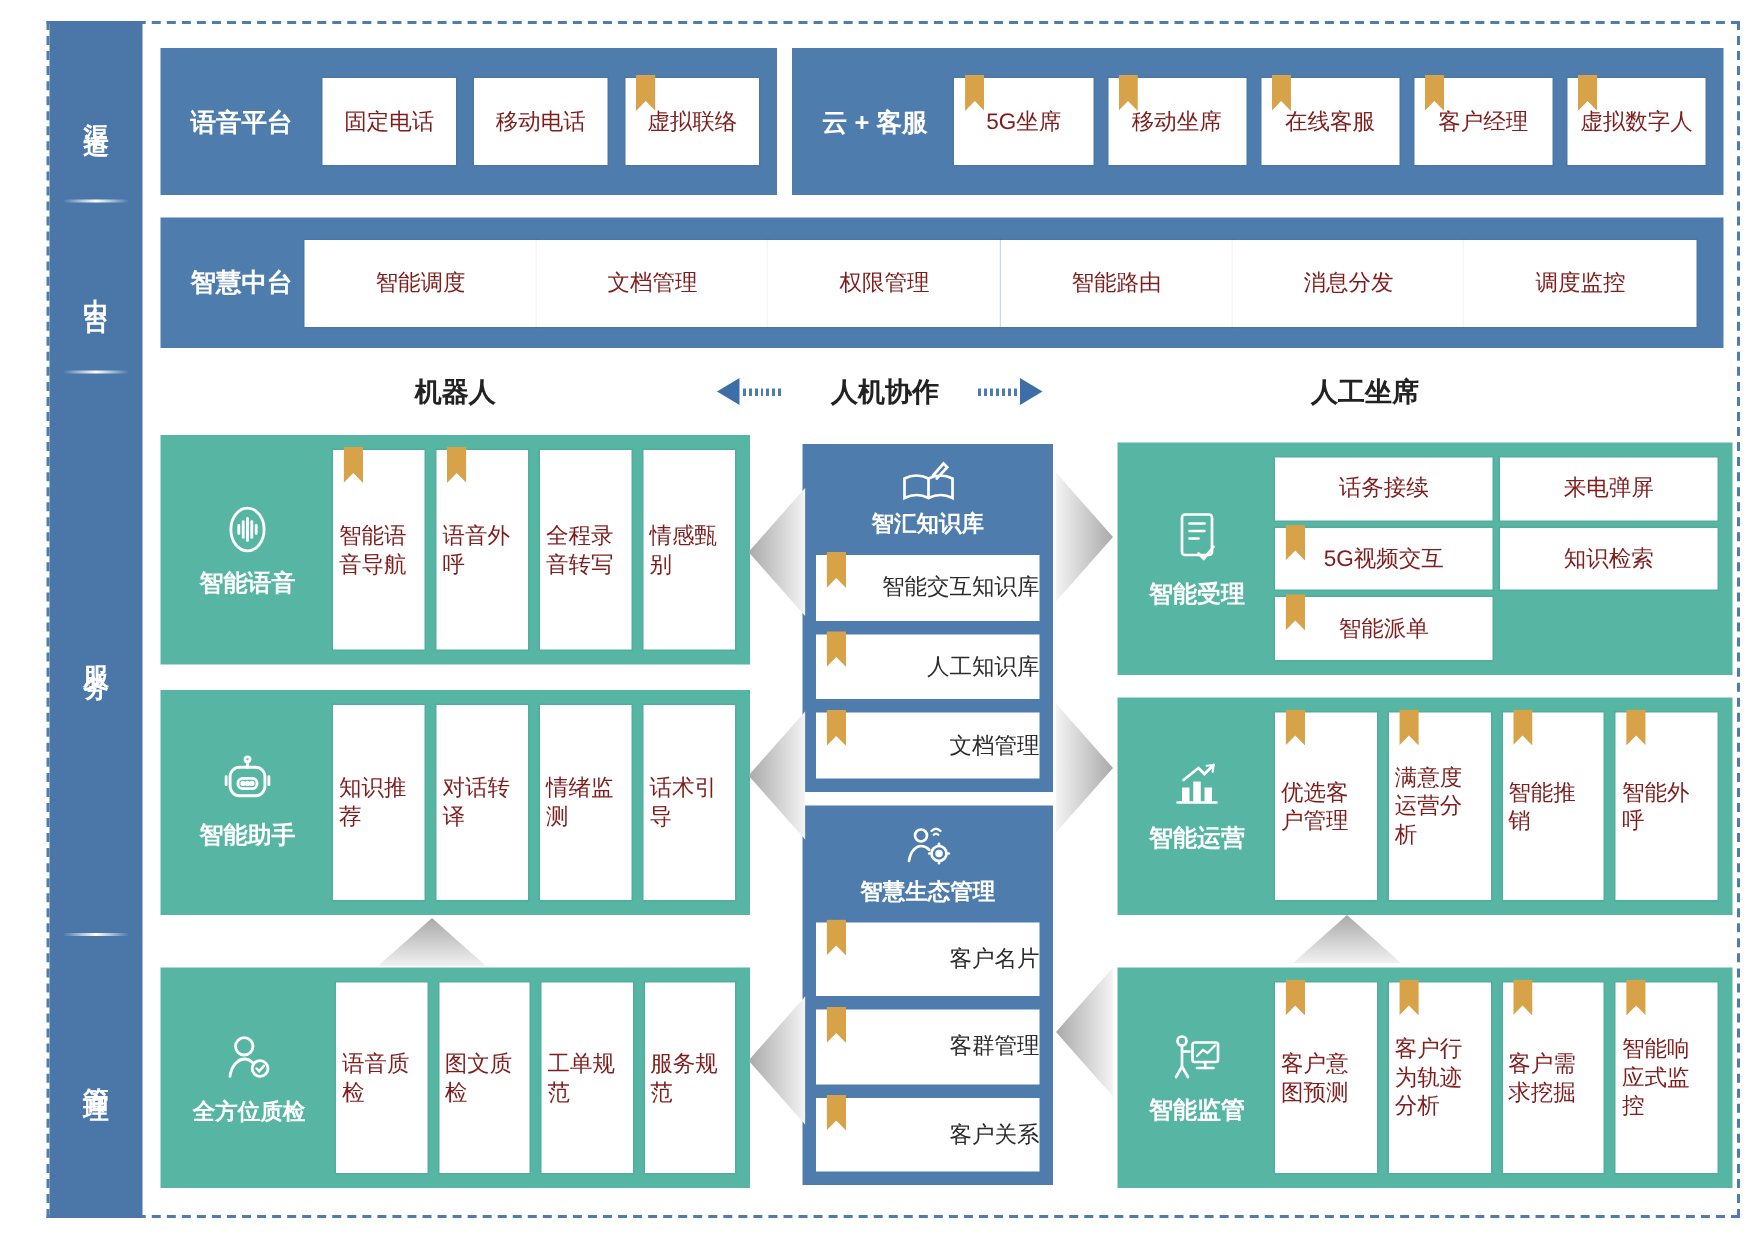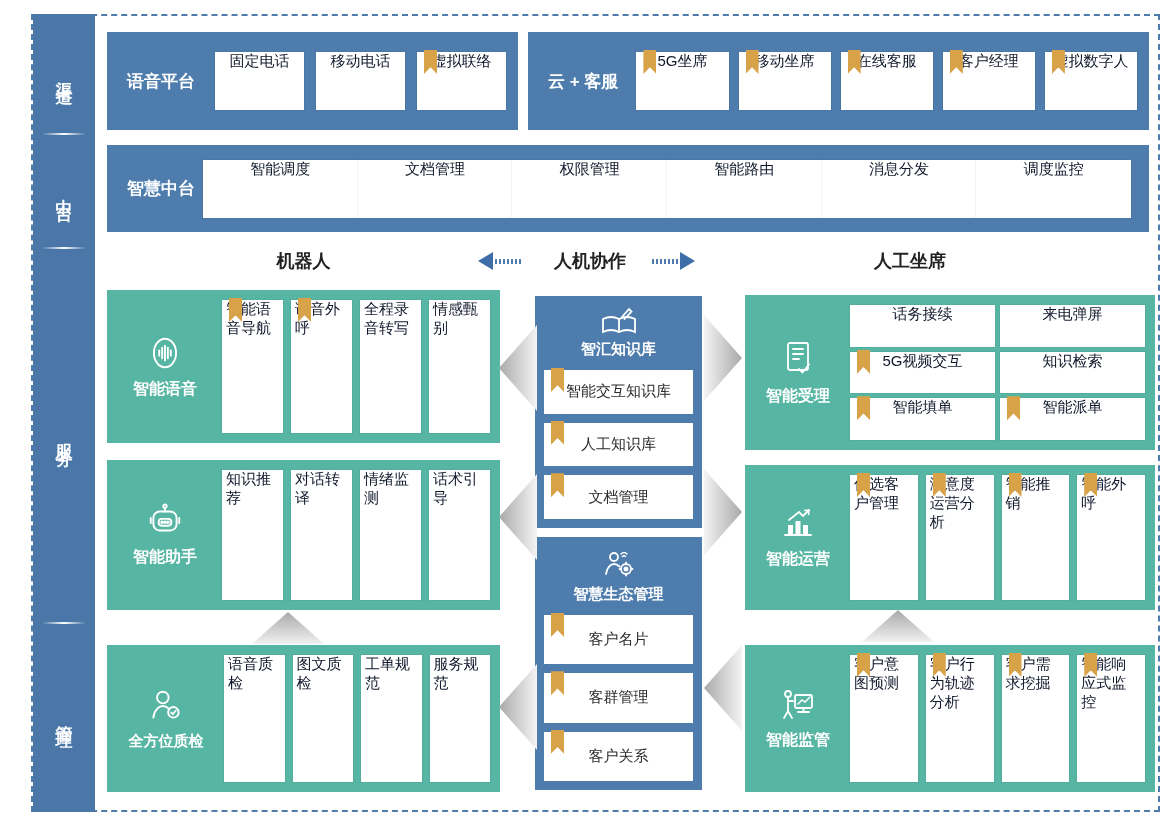--- a/index.html
+++ b/index.html
@@ -14,21 +14,21 @@
   .side-sec { display:flex; align-items:center; justify-content:center; width:100%; }
   .side-label { writing-mode:vertical-rl; text-orientation:upright; color:#fff; font-weight:bold;
                 font-size:17px; letter-spacing:6px; }
   .side-div { width:44px; height:2px; flex:0 0 2px;
               background:linear-gradient(90deg, rgba(255,255,255,0), #fff, rgba(255,255,255,0)); }
   .s1{flex:0 0 119px;} .s2{flex:0 0 112px;} .s3{flex:0 0 373px;} .s4{flex:1;}
 
   
   .panel { background:#4e7dad; display:flex; align-items:center; padding:12px 12px; }
   .panel-label { color:#fff; font-weight:bold; font-size:17px; white-space:nowrap; margin:0 8px; }
-  .wbox { position:relative; background:#fff; color:#0f172a; display:flex; 
+  .wbox { position:relative; background:#fff; color:#7f1d1d; display:flex; align-items:center;
           justify-content:center; font-size:15px; box-shadow:0 0 0 1px rgba(0,0,0,0.04); }
   .row-channel { position:absolute; left:107px; top:32px; width:1042px; height:98px; display:flex; gap:10px; }
   .panel-voice { width:411px; gap:12px; }
   .panel-cloud { flex:1; gap:10px; }
   .row-channel .wbox { height:58px; flex:1; padding:0 6px; }
 
   .row-middle { position:absolute; left:107px; top:145px; width:1042px; height:87px;
                 background:#4e7dad; display:flex; align-items:center; padding:0 18px 0 12px; }
   .row-middle .wbox { height:58px; flex:1; }
 
@@ -69,21 +69,21 @@
   .grid2x3 .wbox { font-size:15px; padding:0 3px; }
 
   
   .mblock { position:absolute; left:535px; width:167px; background:#4e7dad;
             display:flex; flex-direction:column; padding:9px; gap:9px; }
   .mb1 { top:296px; height:232px; }
   .mb2 { top:537px; height:253px; }
   .mhead { display:flex; flex-direction:column; align-items:center; justify-content:center;
            gap:3px; color:#fff; font-weight:bold; font-size:15px; padding:2px 0; }
   .mrow { position:relative; background:#fff; color:#2b2b2b; font-size:15px; flex:1;
-          display:flex; align-items:center; justify-content:center; }
+          display:flex; align-items:center; justify-content:flex-end; }
 
   
   .bm { position:absolute; top:-2px; left:7px; width:13px; height:24px; background:#d8a348;
         clip-path:polygon(0 0, 100% 0, 100% 100%, 50% 72%, 0 100%); }
 
   
   .chev-l { position:absolute; width:38px; height:86px;
             background:linear-gradient(90deg,#a9a9a9,#f4f4f4);
             clip-path:polygon(0 50%, 100% 0, 100% 100%); }
   .chev-r { position:absolute; width:38px; height:86px;
@@ -364,24 +364,20 @@
       </div>
       <div class="wbox">
         <span class="bm"></span>
         <span>5G视频交互</span>
       </div>
       <div class="wbox">
         <span>知识检索</span>
       </div>
       <div class="wbox">
         <span class="bm"></span>
-        <span>智能填单</span>
-      </div>
-      <div class="wbox">
-        <span class="bm"></span>
         <span>智能派单</span>
       </div>
     </div>
   </div>
 
   <div class="block green rb2">
     <div class="block-label">
       <span class="icon">
         <svg width="38" height="36" viewBox="0 0 38 36" fill="none" stroke="#fff" stroke-width="1.8" stroke-linecap="round">
           <line x1="6" y1="29" x2="32" y2="29"></line>

